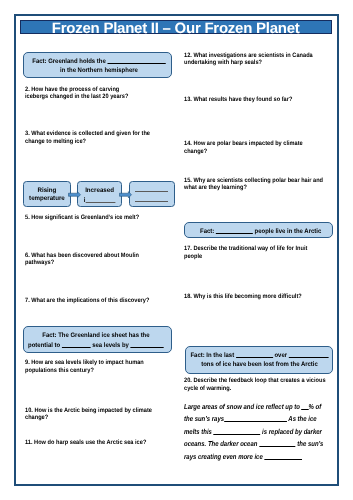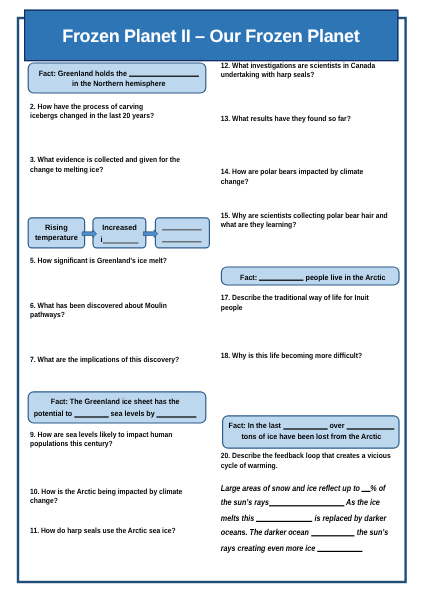--- a/index.html
+++ b/index.html
@@ -1,19 +1,19 @@
 <!DOCTYPE html>
 <html><head>
 <meta charset="utf-8">
 <style>
   html,body{margin:0;padding:0;background:#ffffff;}
   body{width:353px;height:500px;font-family:"Liberation Sans",sans-serif;-webkit-font-smoothing:antialiased;text-rendering:geometricPrecision;}
   .sheet{position:absolute;left:0;top:0;width:353px;height:500px;overflow:hidden;}
   .page-border{position:absolute;left:14.2px;top:14.2px;width:324.6px;height:471.4px;border:2px solid #1F4E79;box-sizing:border-box;}
-  .title-bar{position:absolute;left:19.7px;top:8px;width:312px;height:43px;background:#2E75B6;border:1.5px solid #152C5E;box-sizing:border-box;display:flex;align-items:center;justify-content:center;}
+  .title-bar{position:absolute;left:19.7px;top:20px;width:312px;height:14px;background:#2E75B6;border:1.5px solid #152C5E;box-sizing:border-box;display:flex;align-items:center;justify-content:center;}
   .title-bar .t{color:#ffffff;font-weight:bold;position:relative;top:1px;font-size:15px;letter-spacing:-0.25px;white-space:nowrap;}
   .fact{position:absolute;background:#BDD7EE;border:1.5px solid #2E5E8A;border-radius:5px;box-sizing:border-box;}
   .factt{position:absolute;left:0;top:0;font-size:6.45px;font-weight:bold;color:#000;line-height:9.9px;text-align:center;transform:scaleX(0.925);transform-origin:0 0;white-space:nowrap;}
   .q{position:absolute;font-size:6.3px;font-weight:bold;color:#000;line-height:7.2px;transform:scaleX(0.895);transform-origin:0 0;white-space:nowrap;}
   .fb{position:absolute;background:#BDD7EE;border:1.6px solid #2E5E8A;border-radius:3.5px;box-sizing:border-box;}
   .fbt{position:absolute;left:0;top:0;font-size:6.45px;font-weight:bold;color:#000;line-height:8.8px;text-align:center;transform:scaleX(0.96);transform-origin:0 0;white-space:nowrap;}
   .arrow{position:absolute;z-index:5;overflow:visible;}
   .passage{position:absolute;font-size:7.15px;font-style:italic;font-weight:bold;color:#000;line-height:12.55px;transform:scaleX(0.837);transform-origin:0 0;white-space:nowrap;}
   .ul{display:inline-block;border-bottom:1.1px solid #000;height:7px;vertical-align:-1px;}
   .ulg{display:inline-block;border-bottom:1.3px solid #5a5a5a;height:7px;vertical-align:-1px;}

